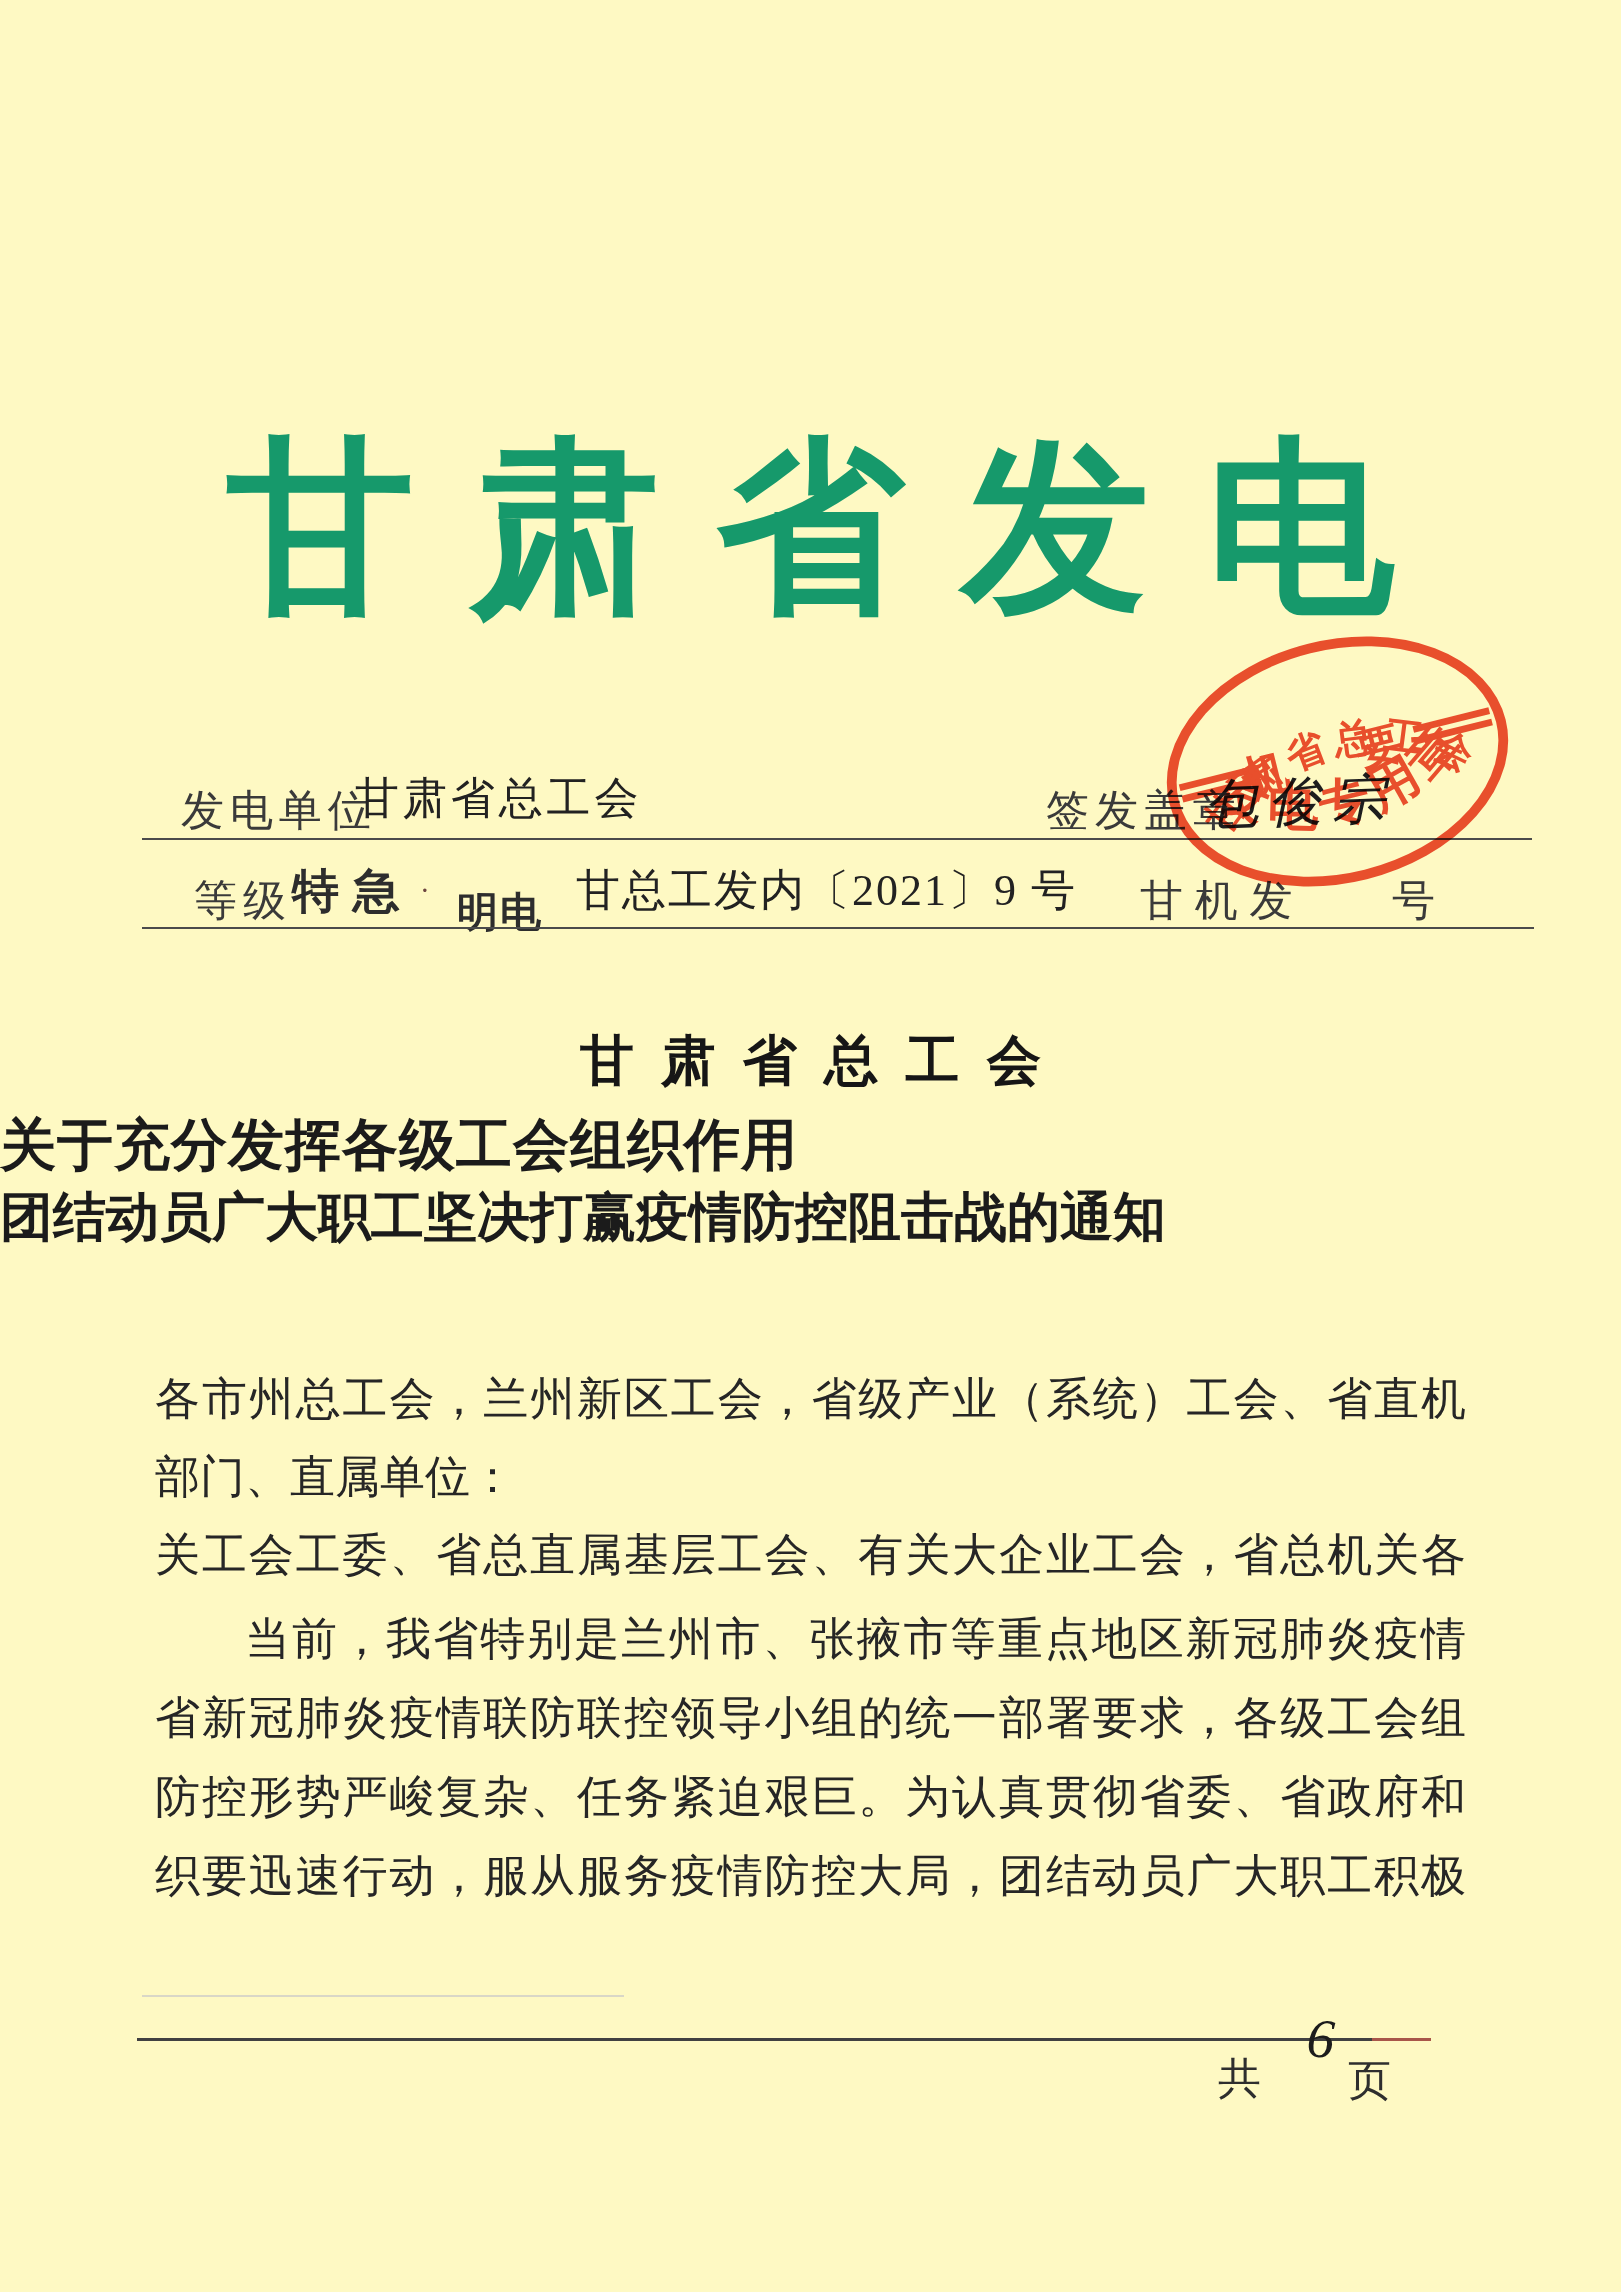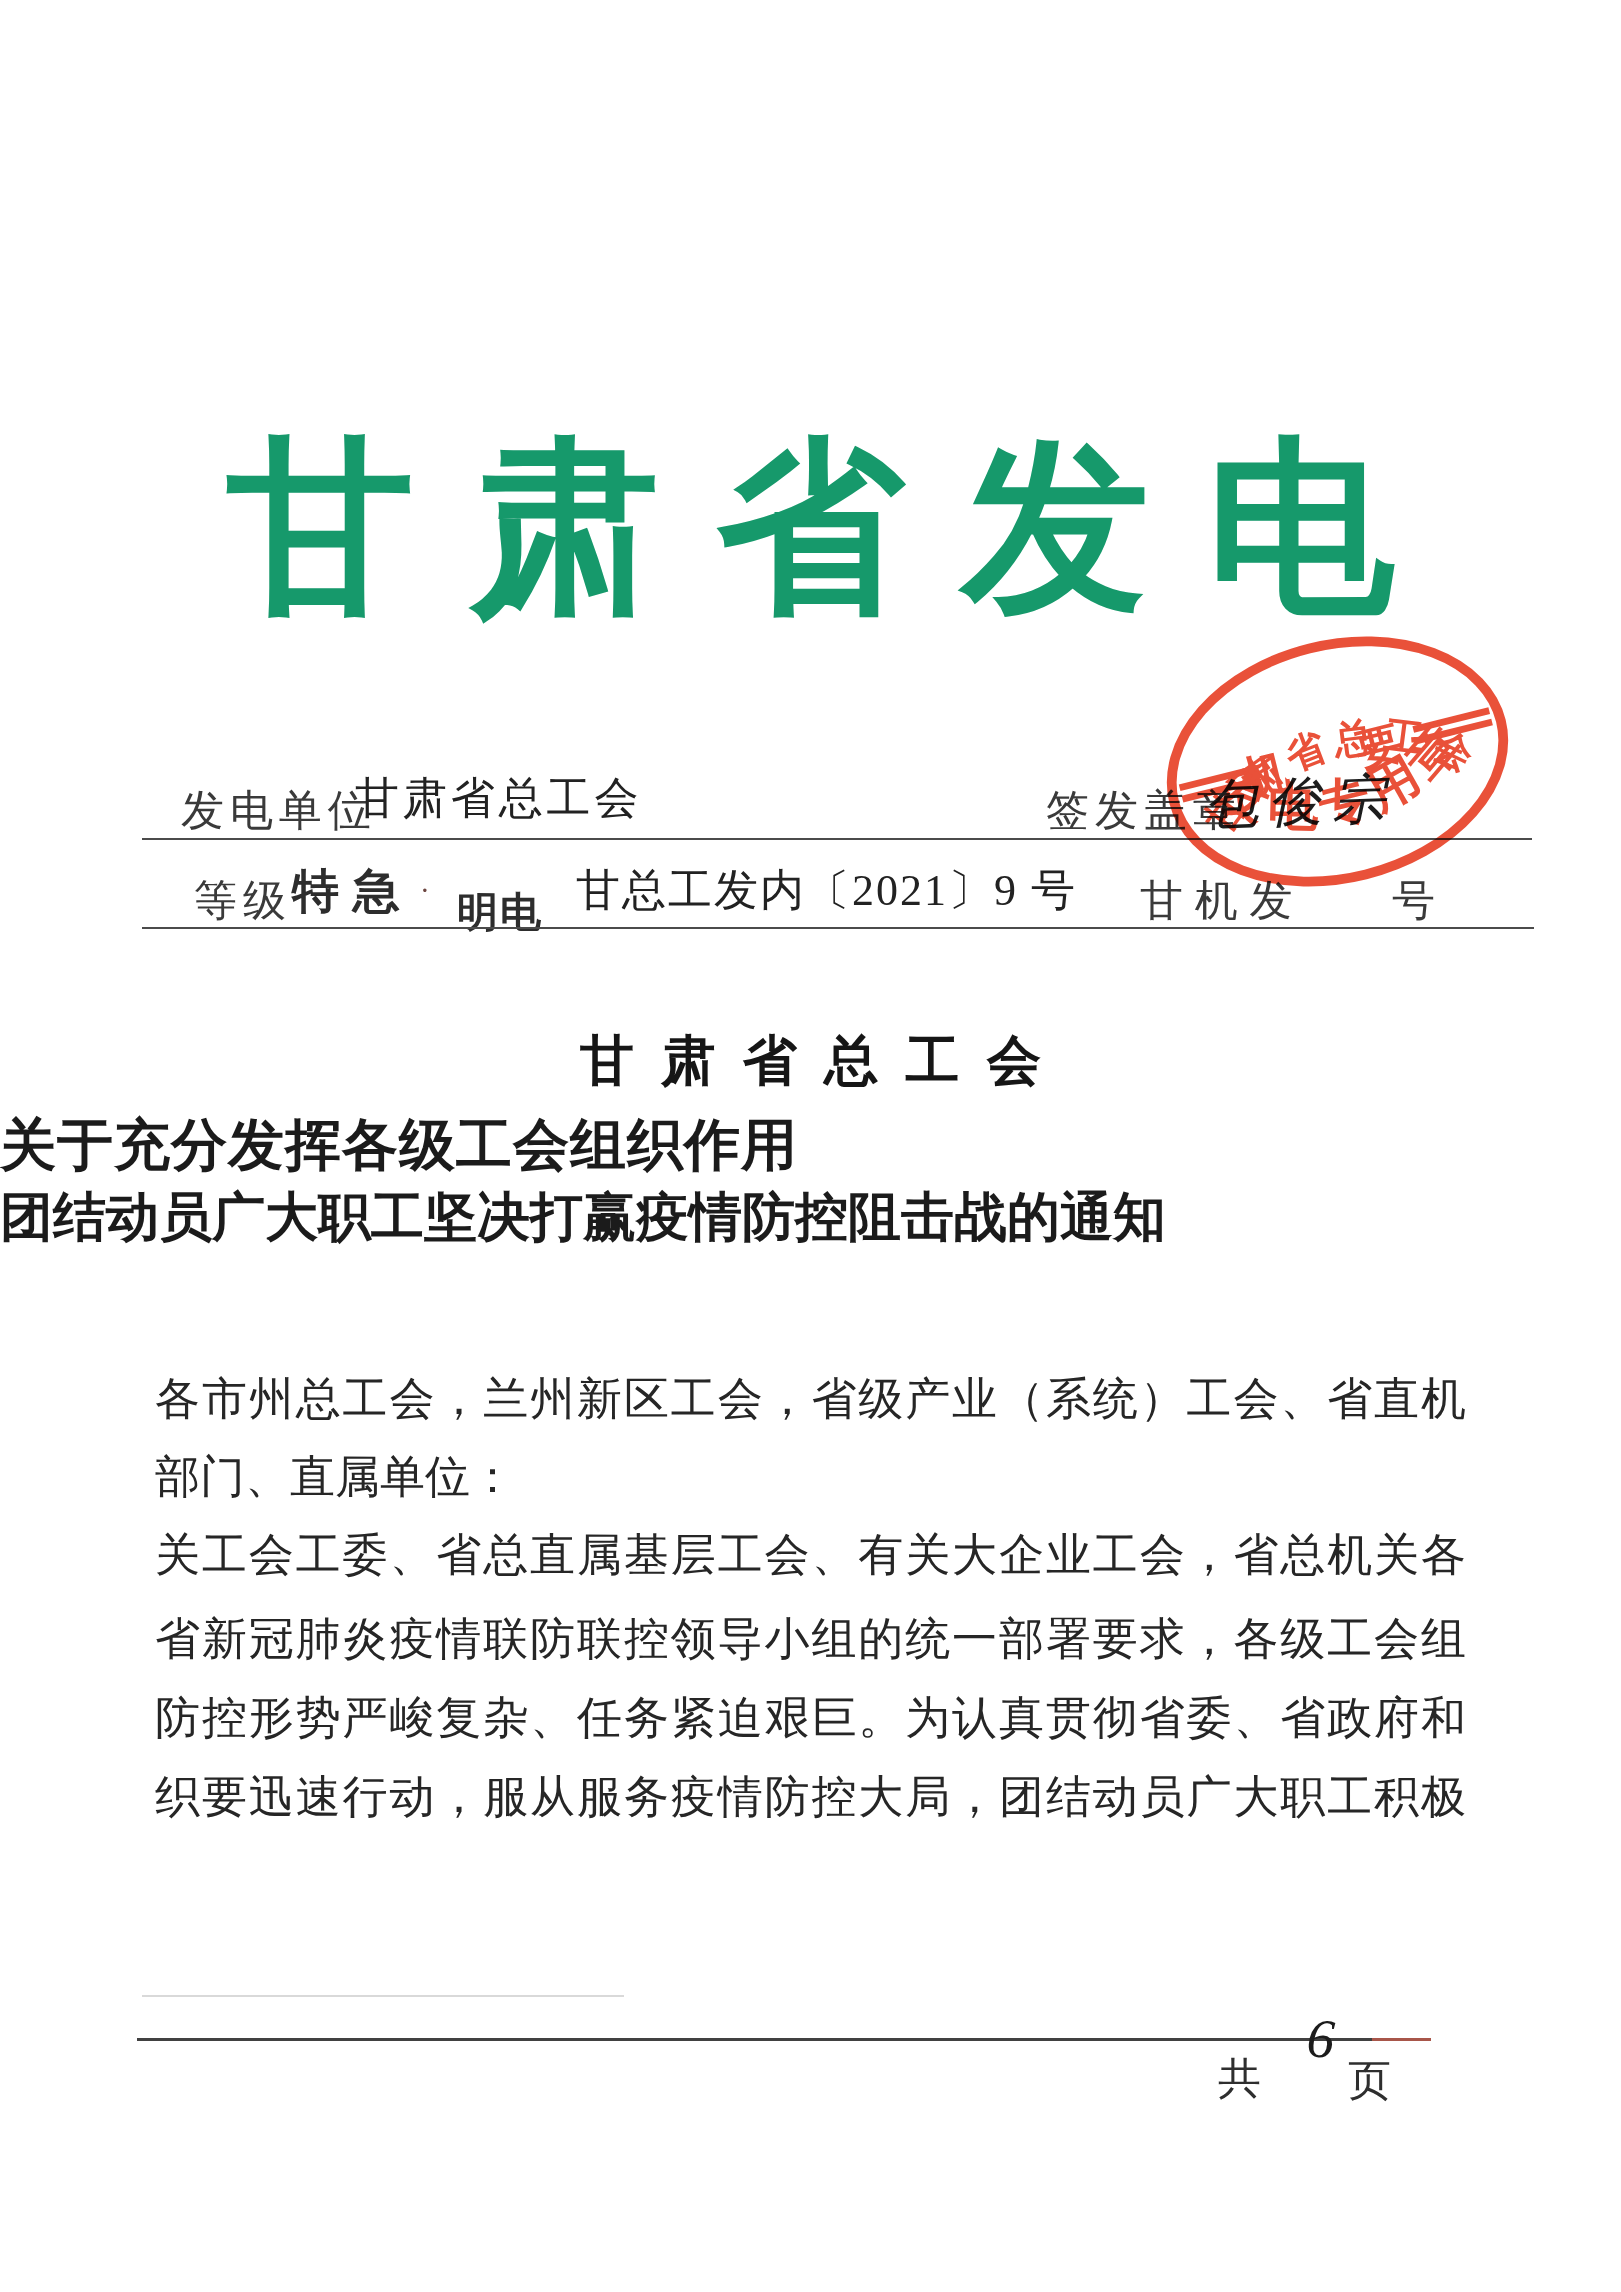--- a/index.html
+++ b/index.html
@@ -1,20 +1,20 @@
 <!DOCTYPE html>
 <html><head>
 <meta charset="utf-8">
 <style>
   html,body{margin:0;padding:0;background:#9a9a9a;}
   .page{
     position:relative;
     width:1621px;height:2293px;
     margin:0 auto;
-    background:#ffffff;
+    background:#fef9c3;
     overflow:hidden;
     font-family:"Liberation Serif","DejaVu Serif",serif;
     color:#222;
   }
   
   .masthead{
     position:absolute;left:0;right:0;top:433px;
     text-align:center;
     font-size:188px;line-height:1.02;
     font-weight:700;
@@ -134,20 +134,21 @@
   <div class="doc-title1">关于充分发挥各级工会组织作用</div>
   <div class="doc-title2">团结动员广大职工坚决打赢疫情防控阻击战的通知</div>
 
   <div class="body-block p1" style="top:1360px;">
     <div class="line">各市州总工会，兰州新区工会，省级产业（系统）工会、省直机</div>
     <div class="line no-just">部门、直属单位：</div>
     <div class="line">关工会工委、省总直属基层工会、有关大企业工会，省总机关各</div>
   </div>
 
   <div class="body-block p2" style="top:1600px;">
+    <div class="line indent">当前，我省特别是兰州市、张掖市等重点地区新冠肺炎疫情</div>
     <div class="line">省新冠肺炎疫情联防联控领导小组的统一部署要求，各级工会组</div>
     <div class="line">防控形势严峻复杂、任务紧迫艰巨。为认真贯彻省委、省政府和</div>
     <div class="line">织要迅速行动，服从服务疫情防控大局，团结动员广大职工积极</div>
   </div>
 
   <div class="faint-line"></div>
   <div class="bottom-line">
     <div class="red-tip"></div>
   </div>
   <div class="pages p-prefix">共</div>

